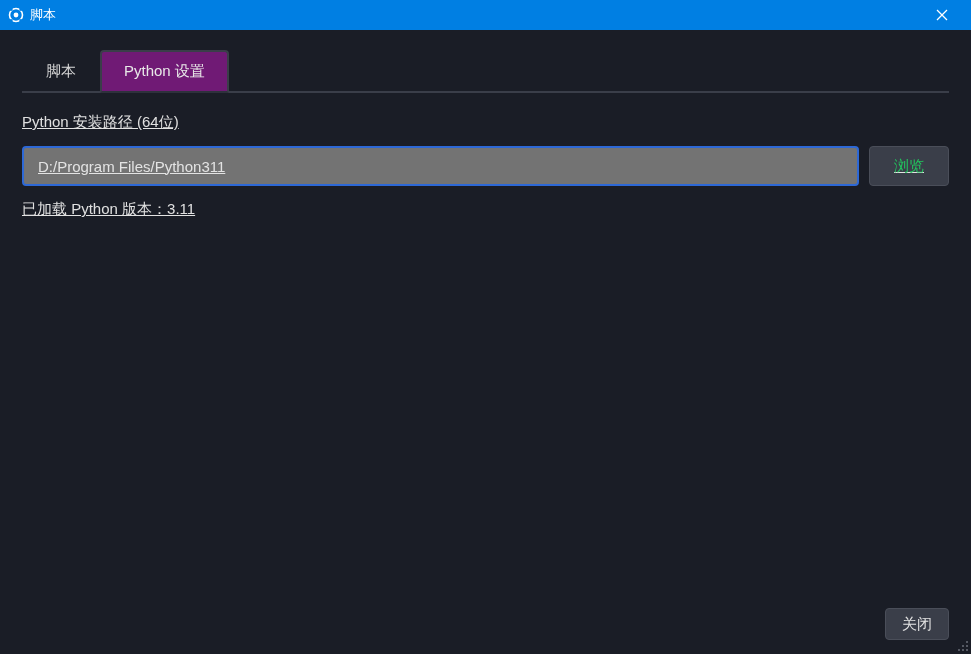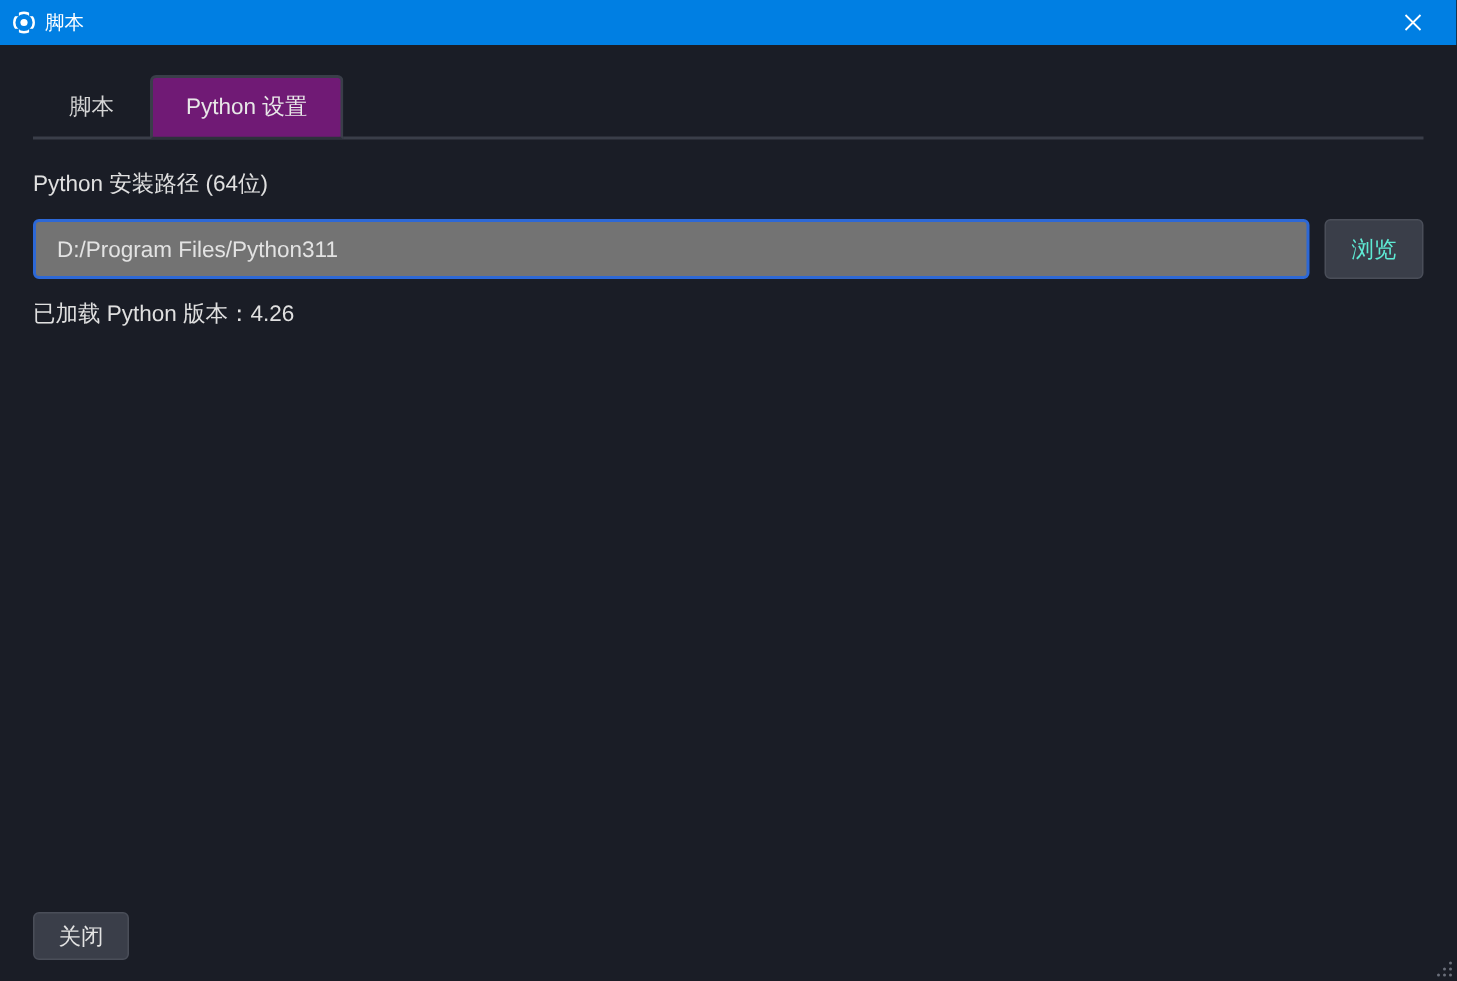--- a/index.html
+++ b/index.html
@@ -80,20 +80,21 @@
     border-radius: 4px 4px 0 0;
     color: #e8e8e8;
   }
   .tab:not(.active) {
     border: 2px solid transparent;
     border-bottom: none;
   }
 
   .panel {
     padding-top: 20px;
+    text-decoration: underline;
   }
   .field-label {
     font-size: 15px;
     color: #e0e0e0;
     margin-bottom: 14px;
   }
   .path-row {
     display: flex;
     gap: 10px;
     margin-bottom: 14px;
@@ -104,37 +105,37 @@
     height: 40px;
     padding: 0 14px;
     background: #737373;
     border: 2px solid #2d68d6;
     border-radius: 4px;
     color: #e3e3e3;
     font-size: 15px;
     outline: none;
   }
   .browse-btn {
-    width: 66px;
+    width: 80px;
     background: #3a3e49;
     border: 1px solid #4a4e59;
     border-radius: 4px;
-    color: #5eead4;
+    color: #22c55e;
     font-size: 15px;
     cursor: pointer;
   }
   .status-text {
     font-size: 15px;
     color: #e0e0e0;
   }
 
   .footer {
     padding: 12px 22px 14px 22px;
     display: flex;
-    justify-content: flex-start;
+    justify-content: flex-end;
     flex-shrink: 0;
   }
   .close-action-btn {
     min-width: 62px;
     height: 32px;
     padding: 0 16px;
     background: #3a3e49;
     border: 1px solid #4a4e59;
     border-radius: 4px;
     color: #e3e3e3;
@@ -181,21 +182,21 @@
     <div class="tab">脚本</div>
     <div class="tab active">Python 设置</div>
   </div>
 
   <div class="panel">
     <div class="field-label">Python 安装路径 (64位)</div>
     <div class="path-row">
       <input class="path-input" type="text" value="D:/Program Files/Python311" style="">
       <button class="browse-btn">浏览</button>
     </div>
-    <div class="status-text">已加载 Python 版本：4.26</div>
+    <div class="status-text">已加载 Python 版本：3.11</div>
   </div>
 </div>
 
 <div class="footer">
   <button class="close-action-btn">关闭</button>
 </div>
 
 <div class="resize-grip">
   <svg width="14" height="14" viewBox="0 0 14 14">
     <circle cx="12" cy="4" r="1" fill="#6a6e79"></circle>

